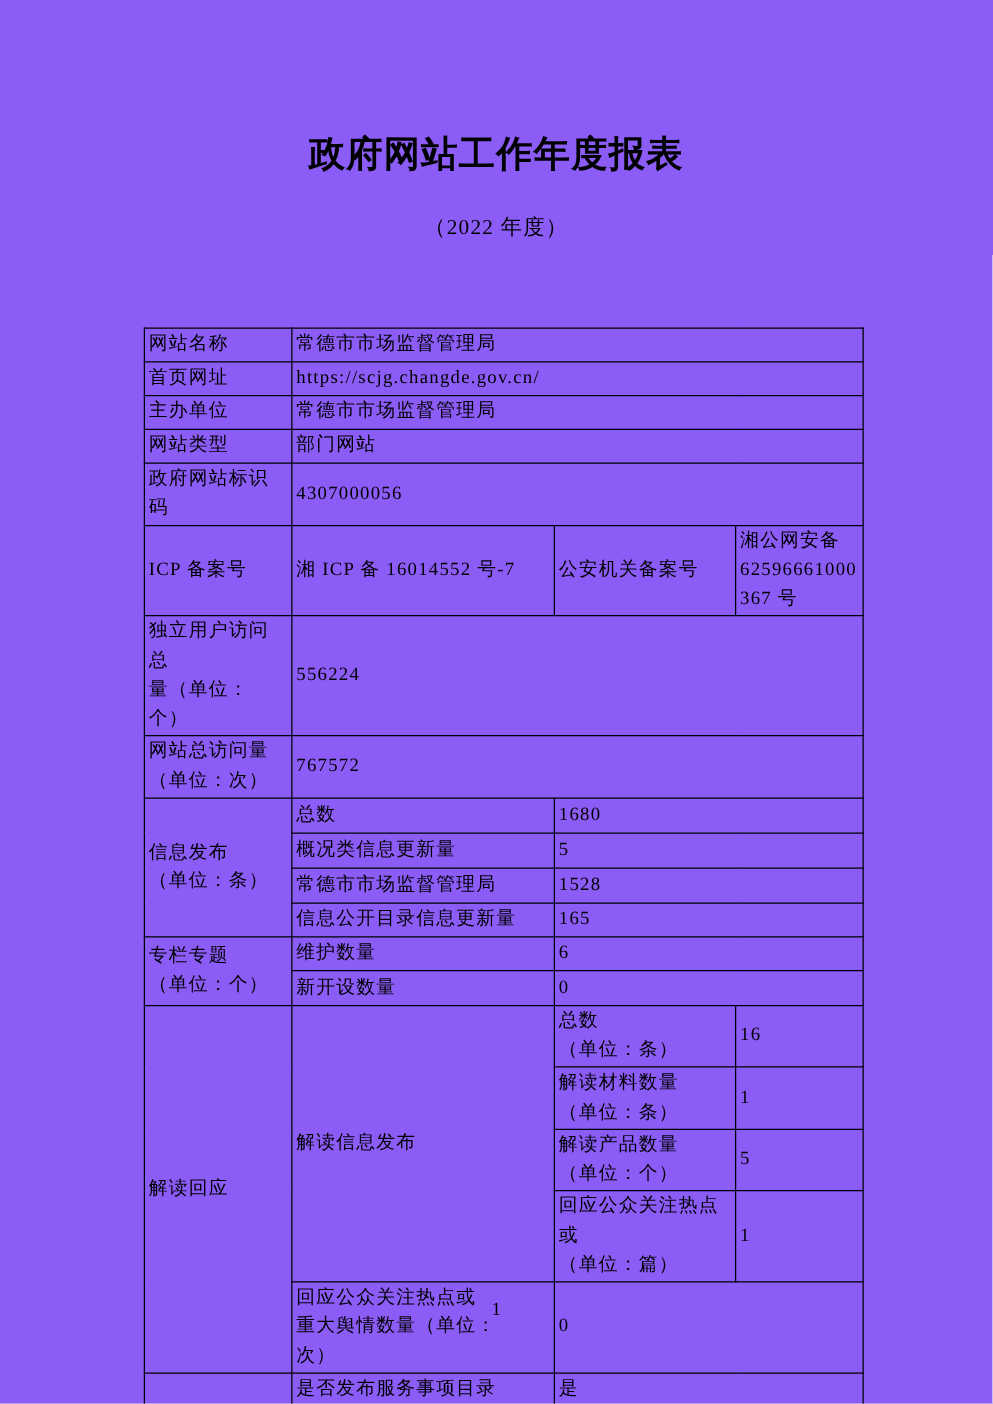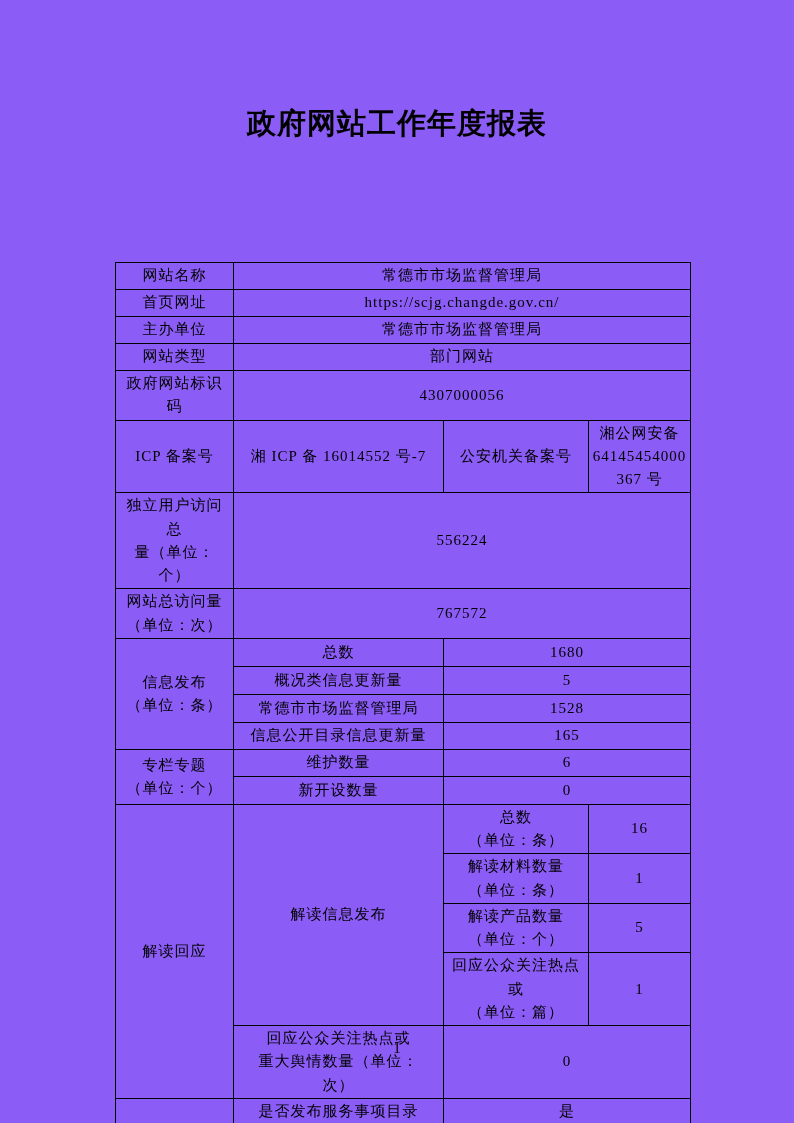--- a/index.html
+++ b/index.html
@@ -41,21 +41,20 @@
   table.report {
     position: absolute;
     top: 262px;
     left: 115px;
     width: 575px;
     border-collapse: collapse;
     table-layout: fixed;
   }
   table.report td {
     border: 1px solid #000000;
-    text-align: center;
     vertical-align: middle;
     font-size: 15px;
     line-height: 1.55;
     padding: 1px 3px;
     letter-spacing: 1px;
     overflow: hidden;
   }
   td.preline { white-space: pre-line; }
   td.latin { letter-spacing: 0; }
   .page-number {
@@ -66,20 +65,21 @@
     text-align: center;
     font-size: 15px;
   }
 </style>
 </head>
 <body>
 
 <div class="page">
 
   <div class="doc-title">政府网站工作年度报表</div>
+  <div class="doc-subtitle">（2022 年度）</div>
 
   <table class="report">
     <colgroup>
       <col style="width:118px">
       <col style="width:210px">
       <col style="width:145px">
       <col style="width:102px">
     </colgroup>
     <tbody>
       <tr style="height:27px">
@@ -100,21 +100,21 @@
       </tr>
       <tr style="height:27px">
         <td>政府网站标识码</td>
         <td colspan="3" class="latin">4307000056</td>
       </tr>
       <tr style="height:71px">
         <td>ICP 备案号</td>
         <td>湘 ICP 备 16014552 号-7</td>
         <td>公安机关备案号</td>
         <td class="preline">湘公网安备
-64145454000
+62596661000
 367 号</td>
       </tr>
       <tr style="height:53px">
         <td class="preline">独立用户访问总
 量（单位：个）</td>
         <td colspan="3" class="latin">556224</td>
       </tr>
       <tr style="height:48px">
         <td class="preline">网站总访问量
 （单位：次）</td>

